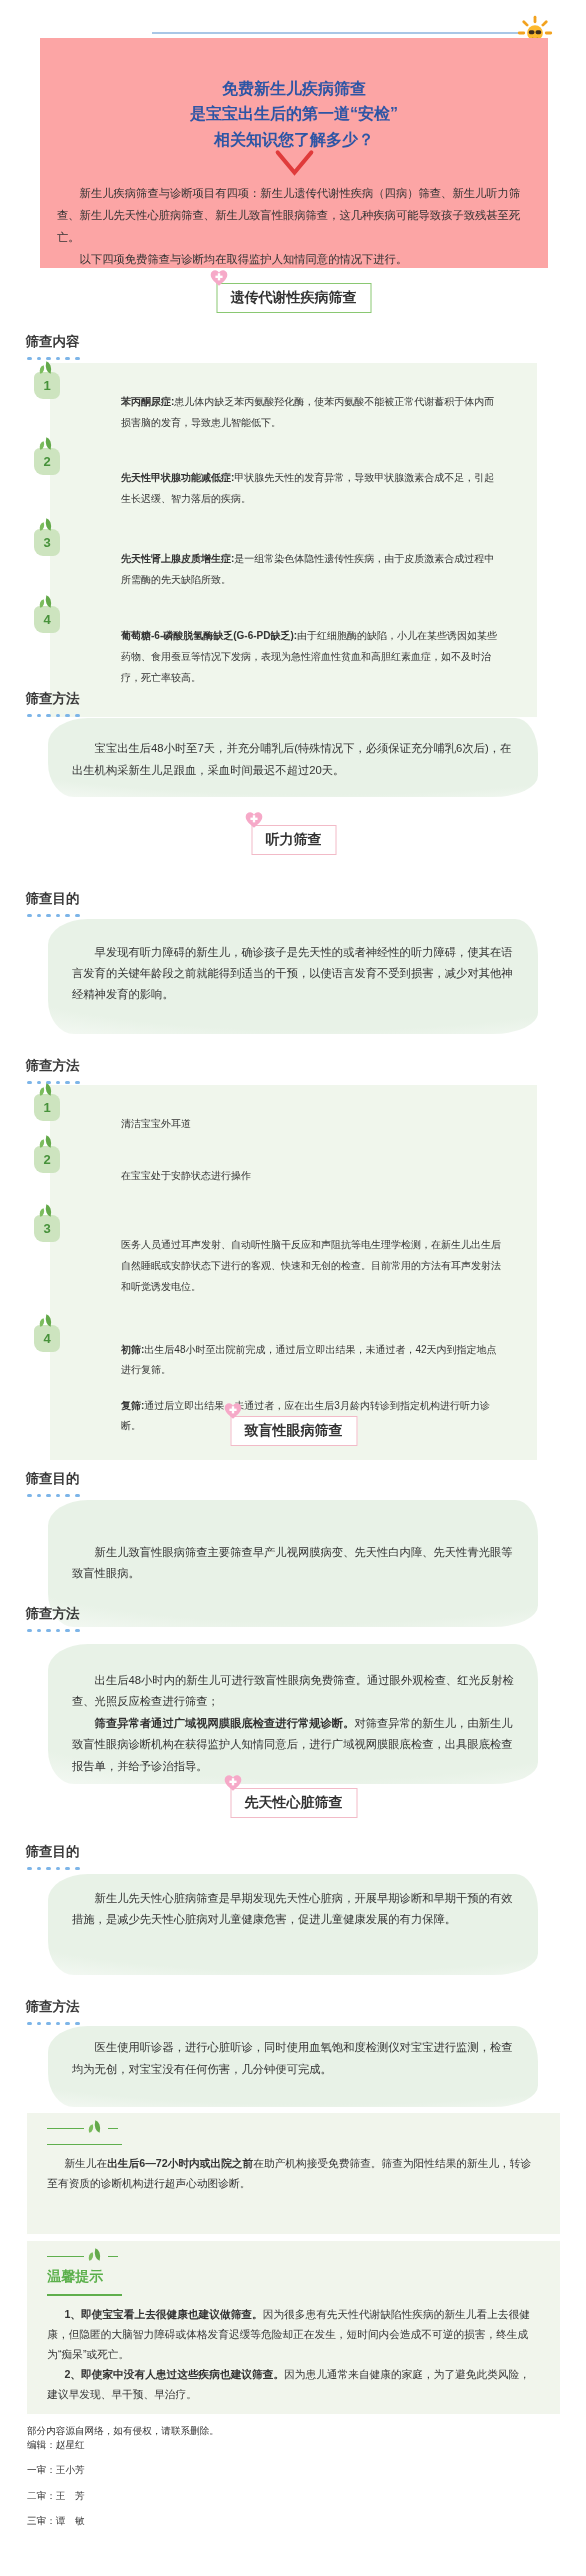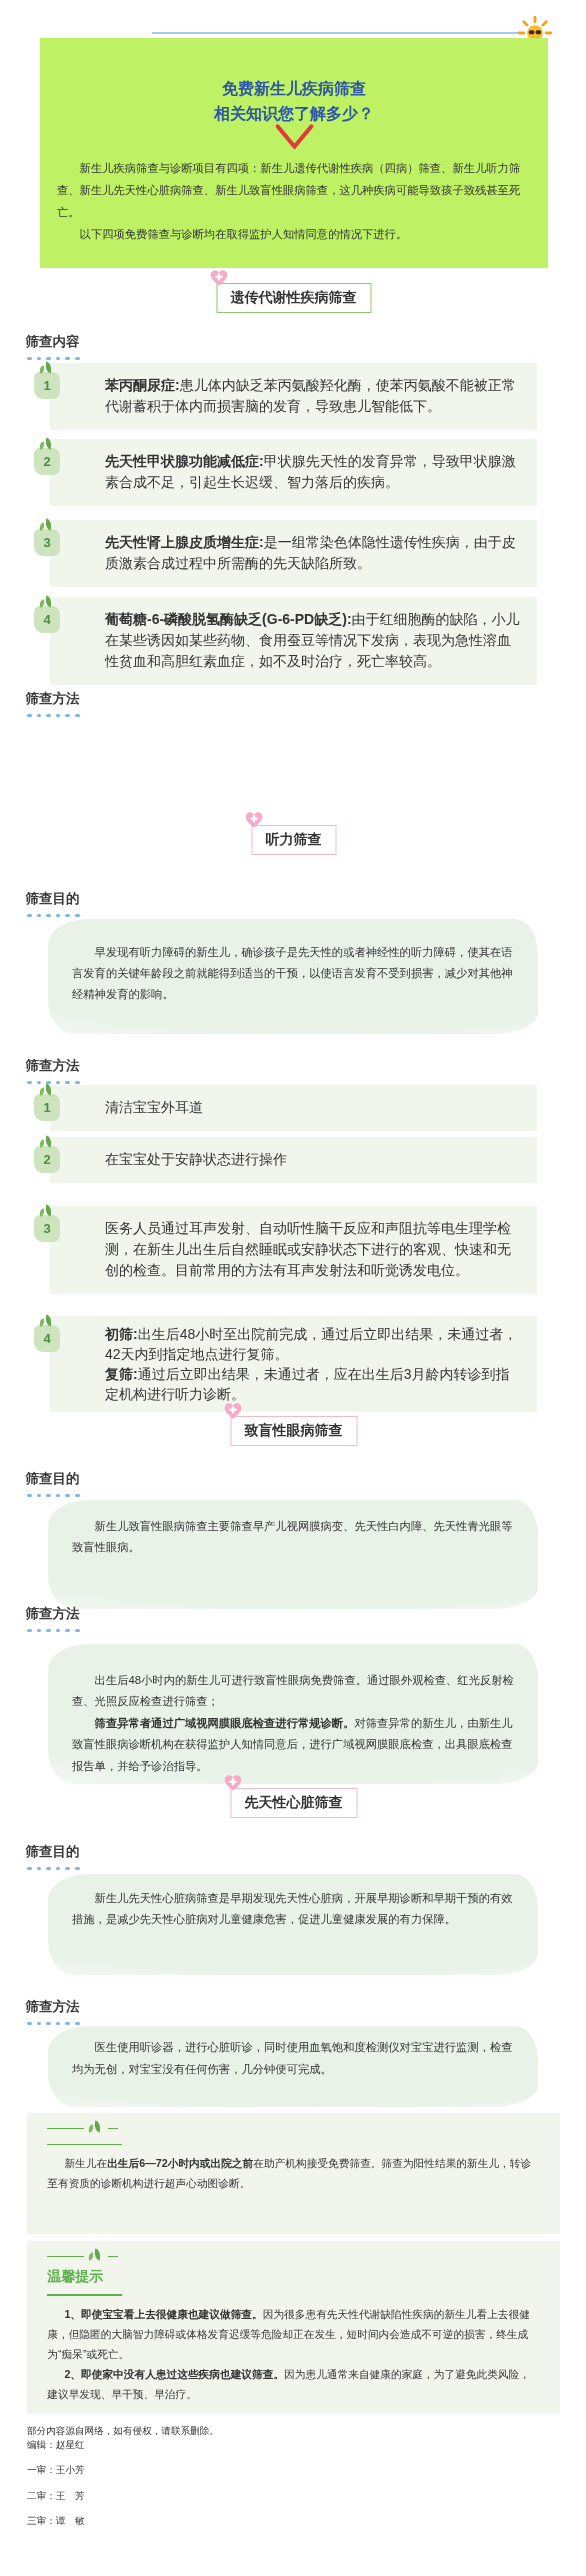--- a/index.html
+++ b/index.html
@@ -2,38 +2,38 @@
 <html style="font-size:9px"><head>
 <meta charset="utf-8">
 <style>
   html,body{margin:0;padding:0;background:#fff;}
   .canvas{position:relative;width:587px;height:2576px;background:#ffffff;overflow:hidden;
           font-family:"Liberation Sans","DejaVu Sans",sans-serif;color:#333;}
   
   .topline{position:absolute;left:152px;top:32px;width:371px;height:1.7px;background:#a9c7e6;}
   .sun{position:absolute;left:517px;top:14.7px;width:36px;height:36px;}
   
-  .intro{position:absolute;left:40px;top:38px;width:508px;height:230px;background:#bef264;box-sizing:border-box;}
+  .intro{position:absolute;left:40px;top:38px;width:508px;height:230px;background:#fca5a5;box-sizing:border-box;}
   .ititle{padding-top:38px;text-align:center;font-weight:bold;font-size:16px;line-height:25.4px;color:#2d55a5;}
   .varrowwrap{text-align:center;margin-top:-3.4px;}
   .ipara{margin:0;padding:0 17px;text-indent:2em;font-size:11.3px;line-height:22px;color:#333;}
   .ipara.first{margin-top:4.5px;}
   
   .hbox{position:absolute;left:50%;transform:translateX(-50%);background:#fff;border:1.1px solid #8ac872;
         padding:5.1px 13.5px;font-size:14px;font-weight:bold;color:#333;white-space:nowrap;}
   .hbox.pink{border-color:#f2bac7;}
   .heart{position:absolute;left:-7.3px;top:-14.7px;width:19px;height:18px;}
   
   .sech{position:absolute;left:25.4px;font-size:13.5px;font-weight:bold;color:#3a3a3a;}
   .dots{display:flex;gap:5.1px;margin-top:5.6px;margin-left:1.7px;}
   .dots i{width:4.5px;height:3.4px;border-radius:1.7px;background:#7db5e8;}
   
   .gitem{position:absolute;left:50px;width:487px;background:#f0f6ec;box-sizing:border-box;
          padding:12.4px 17px 12.4px 55px;}
-  .gitem p{margin:0;font-size:14px;line-height:21px;}
+  .gitem p{margin:16px;font-size:10px;line-height:21px;}
   .gitem p b{font-weight:bold;}
   .badge{position:absolute;left:-16px;top:9px;width:26px;height:27px;background:#cde4bf;
          border-radius:5.6px 8px 6.8px 9px;display:flex;align-items:center;justify-content:center;
          color:#47923b;font-weight:bold;font-size:13px;}
   .leafpair{position:absolute;left:4.5px;top:-10.2px;width:17px;height:12.4px;display:block;}
   .leafpair .lf{position:absolute;display:block;background:#5ba345;}
   .leafpair .lf.a{left:6.8px;top:0;width:7.3px;height:10.7px;border-radius:0 100% 0 100%;transform:rotate(14deg);background:#63a94a;}
   .leafpair .lf.b{left:0.6px;top:4px;width:5.6px;height:7.3px;border-radius:100% 0 100% 0;transform:rotate(-18deg);background:#7cbd5e;}
   
   .blob{position:absolute;left:48px;width:490px;box-sizing:border-box;padding:13.5px 24px 17px 24px;
@@ -76,20 +76,21 @@
       <circle cx="32" cy="32" r="14" fill="#fdb92e"></circle>
       <rect x="21" y="27" width="10" height="7" rx="3" fill="#3d2c1e"></rect>
       <rect x="33" y="27" width="10" height="7" rx="3" fill="#3d2c1e"></rect>
       <path d="M28 41 q4 4 8 0" stroke="#8a5a25" stroke-width="2" fill="none" stroke-linecap="round"></path>
     </svg>
   </div>
 
   <div class="intro">
     <div class="ititle">
       <div>免费新生儿疾病筛查</div>
+      <div>是宝宝出生后的第一道“安检”</div>
       <div>相关知识您了解多少？</div>
     </div>
     <div class="varrowwrap">
       <svg width="45" height="27" viewBox="0 0 80 48">
         <polyline points="10,6 40,42 70,6" fill="none" stroke="#e03b3b" stroke-width="7" stroke-linecap="round"></polyline>
       </svg>
     </div>
     <p class="ipara first">新生儿疾病筛查与诊断项目有四项：新生儿遗传代谢性疾病（四病）筛查、新生儿听力筛查、新生儿先天性心脏病筛查、新生儿致盲性眼病筛查，这几种疾病可能导致孩子致残甚至死亡。</p>
     <p class="ipara">以下四项免费筛查与诊断均在取得监护人知情同意的情况下进行。</p>
   </div>
@@ -163,20 +164,23 @@
     <div class="dots">
         <i></i>
         <i></i>
         <i></i>
         <i></i>
         <i></i>
         <i></i>
       </div>
   </div>
 
+  <div class="blob" style="top:718px;height:79px;padding-top:20.3px">
+    <p>宝宝出生后48小时至7天，并充分哺乳后(特殊情况下，必须保证充分哺乳6次后)，在出生机构采新生儿足跟血，采血时间最迟不超过20天。</p>
+  </div>
 
   <div class="hbox pink" style="top:825px">
     <span class="heart">
       <svg width="19" height="18" viewBox="0 0 32 30">
         <path d="M16 28 C8 21 2 16 2 9.5 C2 4.8 5.8 2 9.6 2 C12.4 2 14.8 3.6 16 6 C17.2 3.6 19.6 2 22.4 2 C26.2 2 30 4.8 30 9.5 C30 16 24 21 16 28 Z" fill="#f6a9c8"></path>
         <rect x="14" y="7" width="4" height="12" fill="#fff"></rect>
           <rect x="10" y="11" width="12" height="4" fill="#fff"></rect>
       </svg>
     </span>
     <span>听力筛查</span>
@@ -268,21 +272,21 @@
     <div class="dots">
         <i></i>
         <i></i>
         <i></i>
         <i></i>
         <i></i>
         <i></i>
       </div>
   </div>
 
-  <div class="blob" style="top:1500px;height:109px;padding-top:16px">
+  <div class="blob" style="top:1500px;height:127px;padding-top:42px">
     <p>新生儿致盲性眼病筛查主要筛查早产儿视网膜病变、先天性白内障、先天性青光眼等致盲性眼病。</p>
   </div>
 
   <div class="sech" style="top:1605px">
     <span>筛查方法</span>
     <div class="dots">
         <i></i>
         <i></i>
         <i></i>
         <i></i>

